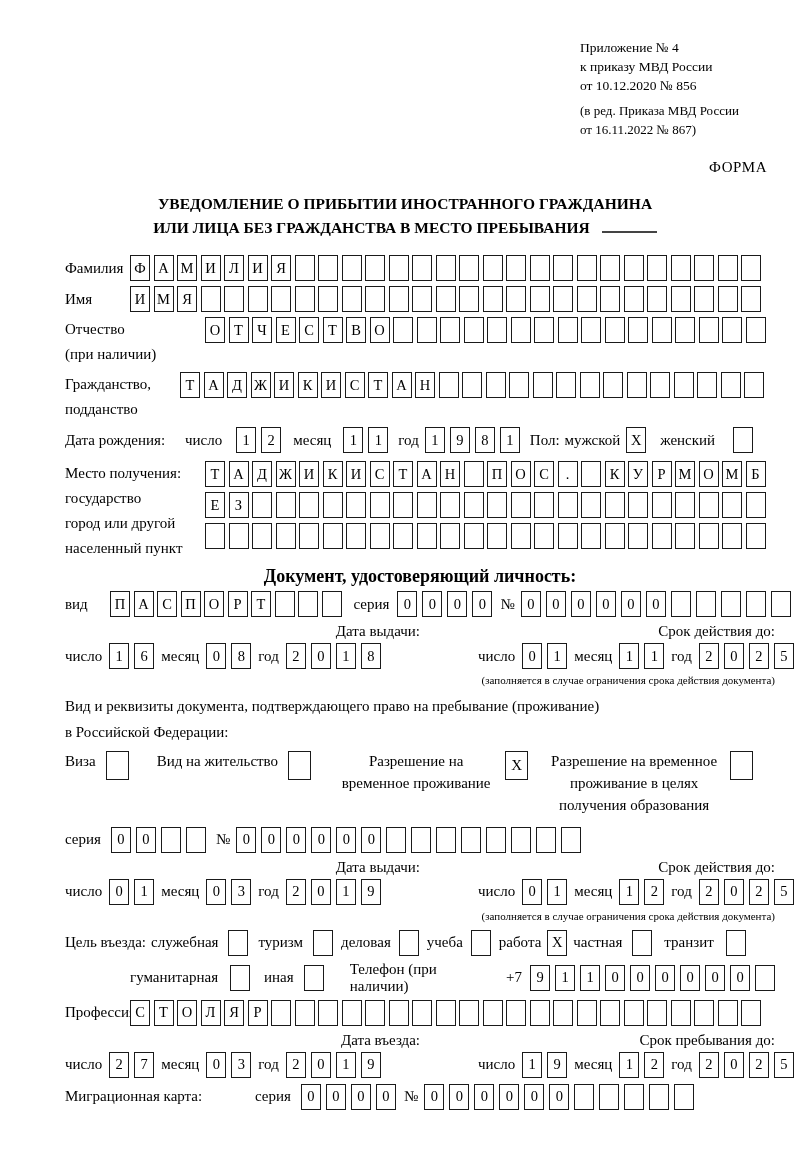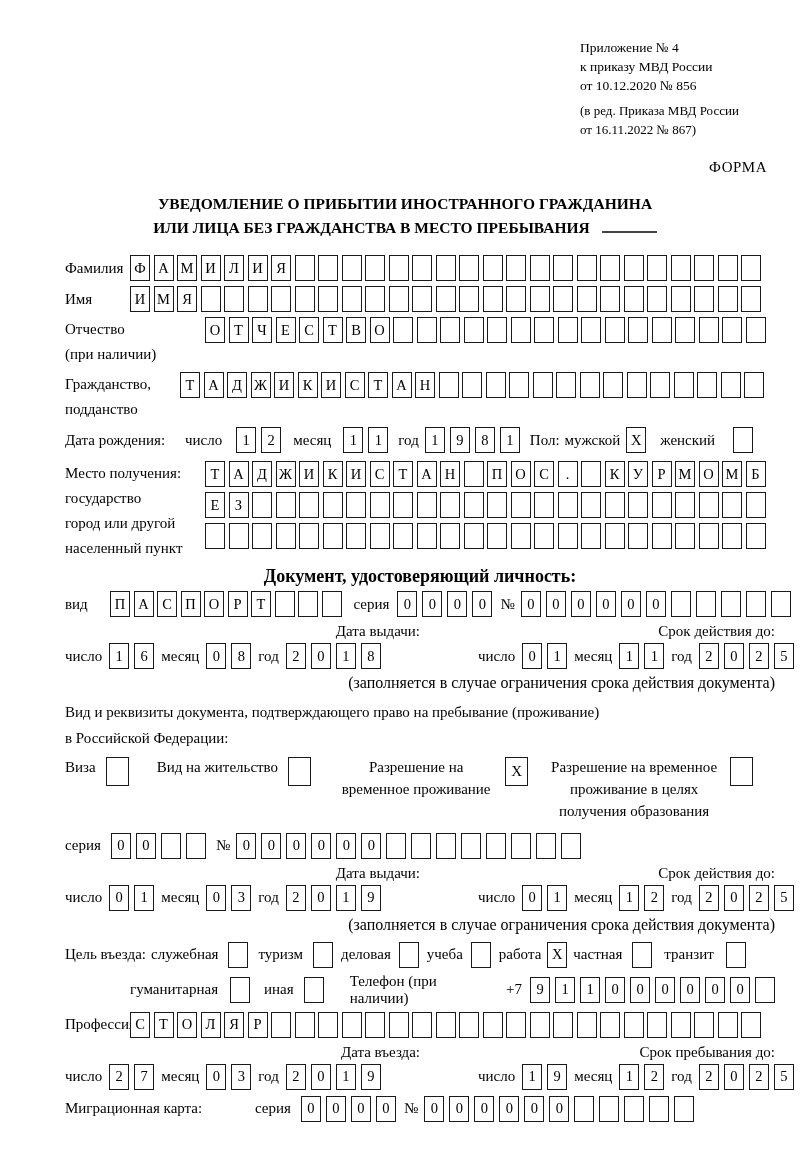--- a/index.html
+++ b/index.html
@@ -33,21 +33,21 @@
     display:inline-flex; align-items:center; justify-content:center;
     font-size:14.5px; font-family:inherit; flex:0 0 auto;
   }
   .cell.lg { width:23px; height:29px; font-size:15px; }
   .stack { display:flex; flex-direction:column; gap:5px; }
   .dlab { font-size:15px; }
   .half { display:flex; align-items:center; gap:7px; width:50%; }
   .half.right { padding-left:58px; }
   .dates-head { display:flex; margin-top:6px; margin-bottom:3px; }
   .dates-head div { width:50%; text-align:right; font-size:15px; }
-  .note-right { text-align:right; font-size:16px; margin:2px 0 8px 0; }
+  .note-right { text-align:right; font-size:11px; margin:2px 0 8px 0; }
   .para { font-size:15px; line-height:1.7; margin-top:4px; }
   .opts { display:flex; align-items:flex-start; margin-top:6px; margin-bottom:10px; }
   .opt { display:flex; align-items:flex-start; gap:10px; }
   .opt .olabel { font-size:15px; line-height:1.45; }
   .opt .olabel.c { text-align:center; }
   .mw150 { max-width:158px; }
   .mw175 { max-width:172px; }
 </style>
 </head>
 <body>

